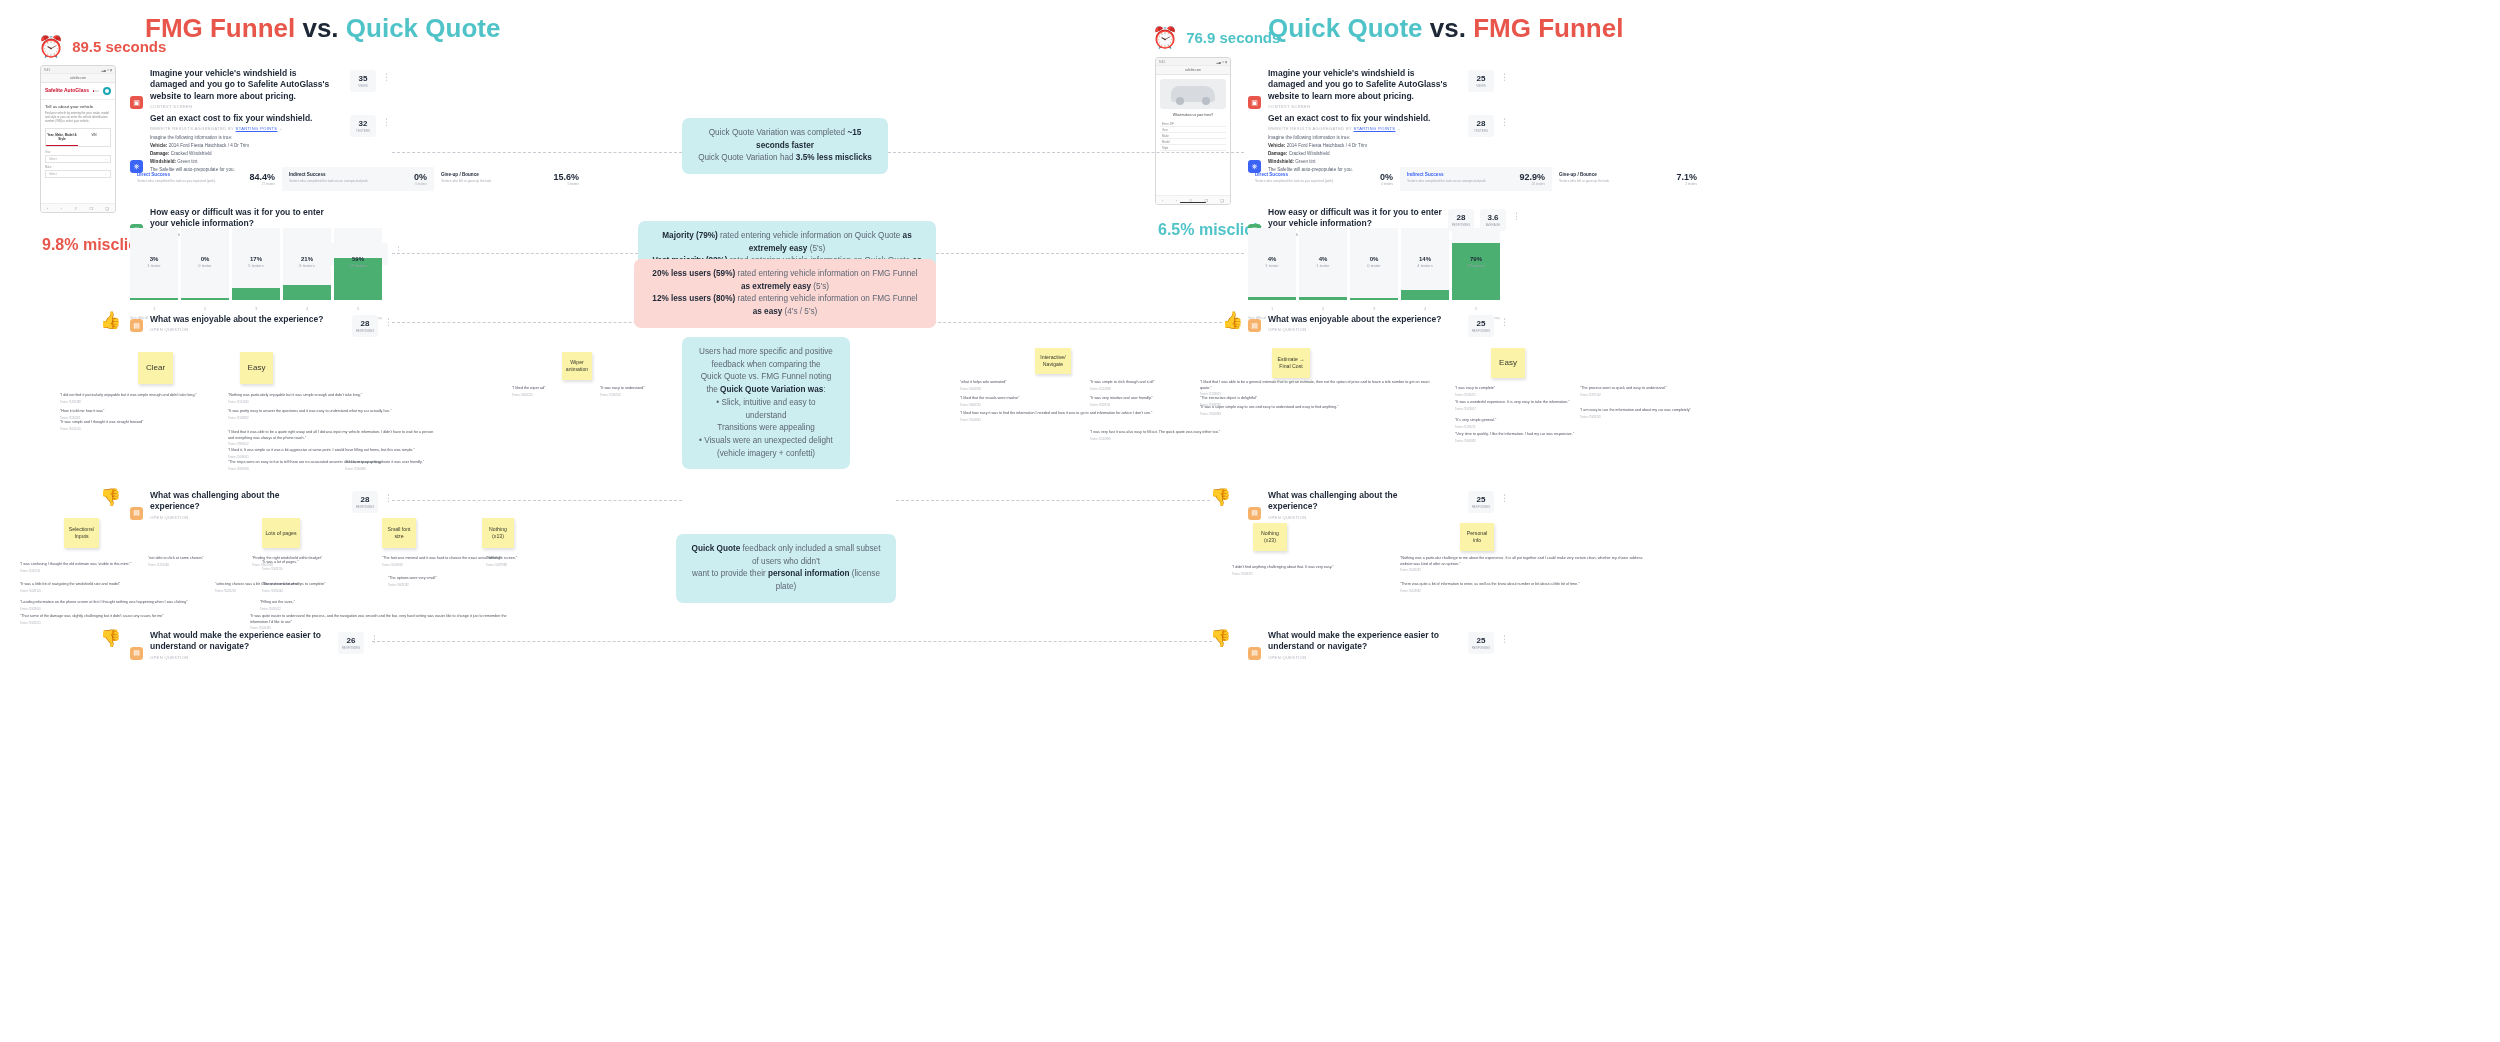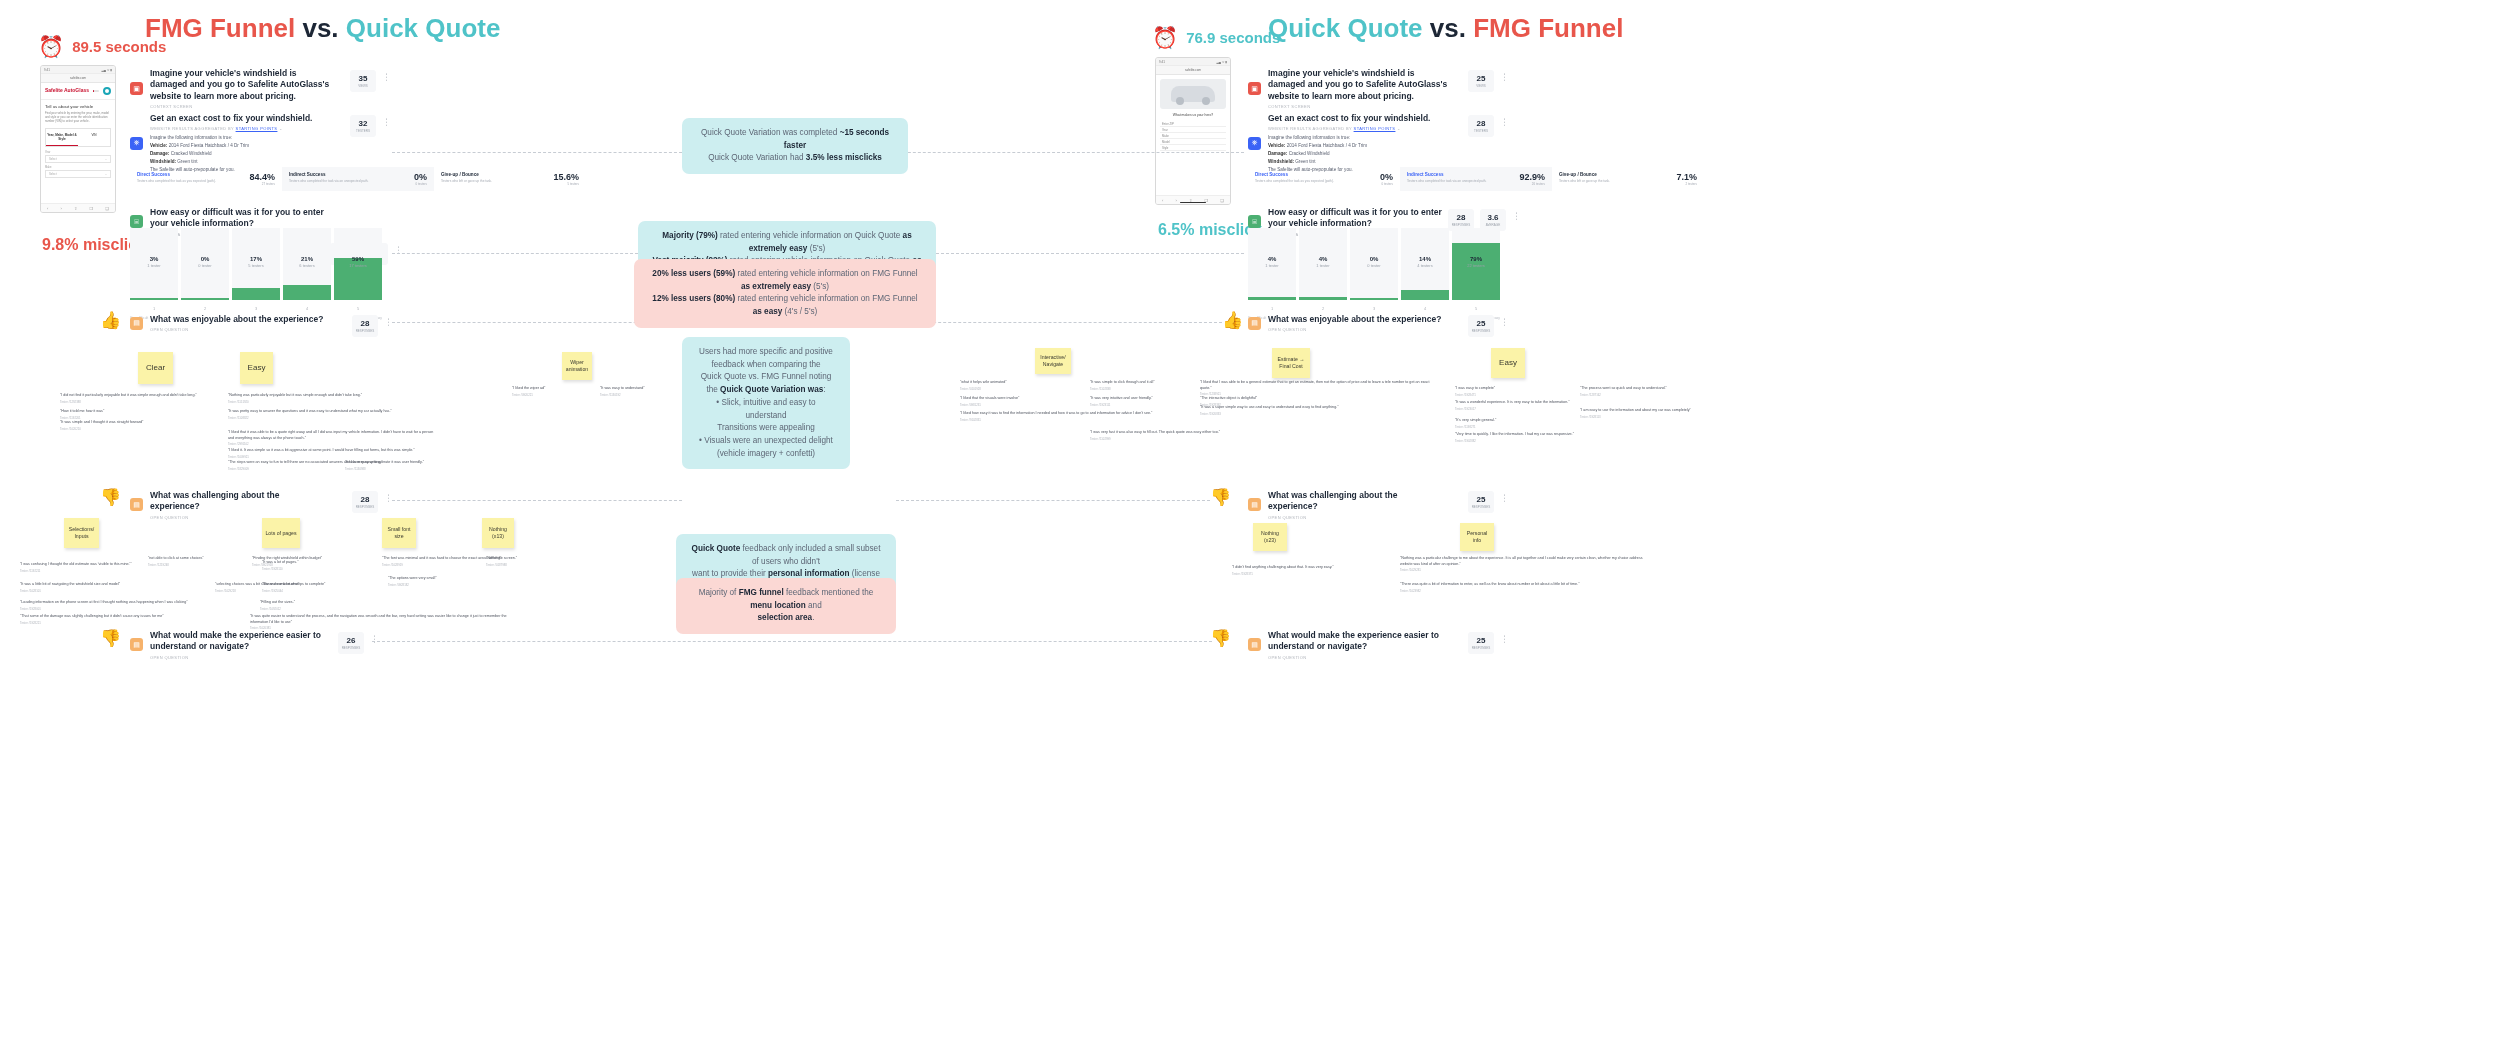--- a/index.html
+++ b/index.html
@@ -56,21 +56,21 @@
   .phone .ph-q { font-size:3.4px; color:#444; text-align:center; margin-bottom:4px; }
   .phone .ph-row { height:6px; border-bottom:1px solid #efefef; display:flex; align-items:center;
             font-size:2.8px; color:#888; padding:0 2px; }
   .phone .ph-home { position:absolute; bottom:1px; left:50%; transform:translateX(-50%);
             width:26px; height:1.5px; background:#333; border-radius:2px; }
 
   .misclick { position:absolute; font-size:16px; font-weight:bold; }
 
   
   .block { position:absolute; }
-  .bhead { display:flex; align-items:center; gap:7px; }
+  .bhead { display:flex; align-items:flex-end; gap:7px; }
   .bicon { width:13px; height:13px; border-radius:3px; flex:none;
            display:flex; align-items:center; justify-content:center; color:#fff; font-size:7px; }
   .bi-red { background:#e8564b; } .bi-blue { background:#3b63f6; }
   .bi-green { background:#4caf72; } .bi-orange { background:#f6b26b; }
   .btitle { font-size:8.5px; font-weight:bold; color:#1d2736; line-height:1.35; }
   .bsub { font-size:4px; color:#b0b4bb; letter-spacing:.4px; margin-top:2px; text-transform:uppercase; }
   .btext { font-size:4.6px; color:#5a6070; line-height:1.7; margin-top:3px; }
   .btext b { color:#333; }
   .blink { color:#3b63f6; text-decoration:underline; }
 
@@ -610,21 +610,21 @@
   <div class="dots" style="left:392px;top:152px;width:290px;"></div>
   <div class="dots" style="left:888px;top:152px;width:356px;"></div>
   <div class="dots" style="left:392px;top:253px;width:246px;"></div>
   <div class="dots" style="left:936px;top:253px;width:308px;"></div>
   <div class="dots" style="left:392px;top:322px;width:290px;"></div>
   <div class="dots" style="left:888px;top:322px;width:334px;"></div>
   <div class="dots" style="left:392px;top:500px;width:290px;"></div>
   <div class="dots" style="left:896px;top:500px;width:314px;"></div>
   <div class="dots" style="left:372px;top:641px;width:840px;"></div>
 
-  <div class="callout co-teal" id="co-0" style="left:682px;top:118px;width:226px;">
+  <div class="callout co-teal" id="co-0" style="left:682px;top:118px;width:206px;">
       <div><span class="muted">Quick Quote Variation was completed </span><b>~15 seconds faster</b></div>
       <div><span class="muted">Quick Quote Variation had </span><b>3.5% less misclicks</b></div>
     </div>
   <div class="callout co-teal" id="co-1" style="left:638px;top:221px;width:298px;">
       <div><b>Majority (79%)</b><span class="muted"> rated entering vehicle information on Quick Quote </span><b>as extremely easy</b><span class="muted"> (5's)</span></div>
       <div><b>Vast majority (92%)</b><span class="muted"> rated entering vehicle information on Quick Quote </span><b>as easy</b><span class="muted"> (4's / 5's)</span></div>
     </div>
   <div class="callout co-pink" id="co-2" style="left:634px;top:259px;width:302px;">
       <div><b>20% less users (59%)</b><span class="muted"> rated entering vehicle information on FMG Funnel </span><b>as extremely easy</b><span class="muted"> (5's)</span></div>
       <div><b>12% less users (80%)</b><span class="muted"> rated entering vehicle information on FMG Funnel </span><b>as easy</b><span class="muted"> (4's / 5's)</span></div>
@@ -633,24 +633,20 @@
       <div><span class="muted">Users had more specific and positive feedback when comparing the</span></div>
       <div><span class="muted">Quick Quote vs. FMG Funnel noting the </span><b>Quick Quote Variation was</b><span class="muted">:</span></div>
       <div><span class="muted"></span></div>
       <div><span class="muted">• Slick, intuitive and easy to understand</span></div>
       <div><span class="muted">Transitions were appealing</span></div>
       <div><span class="muted">• Visuals were an unexpected delight (vehicle imagery + confetti)</span></div>
     </div>
   <div class="callout co-teal" id="co-5" style="left:676px;top:534px;width:220px;">
       <div><b>Quick Quote</b><span class="muted"> feedback only included a small subset of users who didn't</span></div>
       <div><span class="muted">want to provide their </span><b>personal information</b><span class="muted"> (license plate)</span></div>
-    </div>
-  <div class="callout co-pink" id="co-6" style="left:676px;top:578px;width:220px;">
-      <div><span class="muted">Majority of </span><b>FMG funnel</b><span class="muted"> feedback mentioned the </span><b>menu location</b><span class="muted"> and</span></div>
-      <div><b>selection area</b><span class="muted">.</span></div>
     </div>
 
   <div id="stickies">
       <div class="sticky" style="left: 138px; top: 352px; width: 35px; height: 32px;">Clear</div>
       <div class="sticky" style="left: 240px; top: 352px; width: 33px; height: 32px;">Easy</div>
       <div class="sticky sm" style="left: 562px; top: 352px; width: 30px; height: 28px;">Wiper animation</div>
       <div class="sticky sm" style="left: 64px; top: 518px; width: 35px; height: 30px;">Selections/ Inputs</div>
       <div class="sticky sm" style="left: 262px; top: 518px; width: 38px; height: 30px;">Lots of pages</div>
       <div class="sticky sm" style="left: 382px; top: 518px; width: 34px; height: 30px;">Small font size</div>
       <div class="sticky sm" style="left: 482px; top: 518px; width: 32px; height: 30px;">Nothing (x13)</div>

